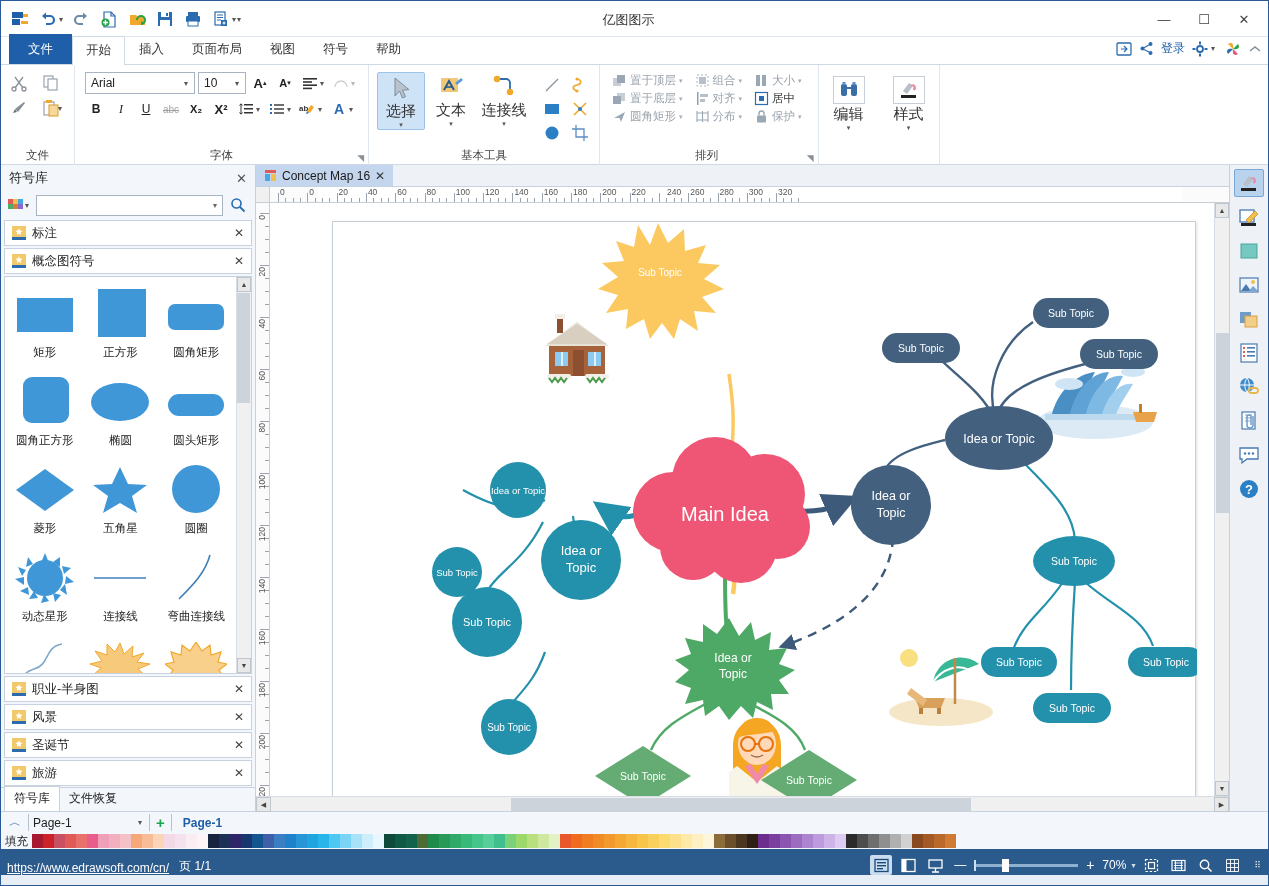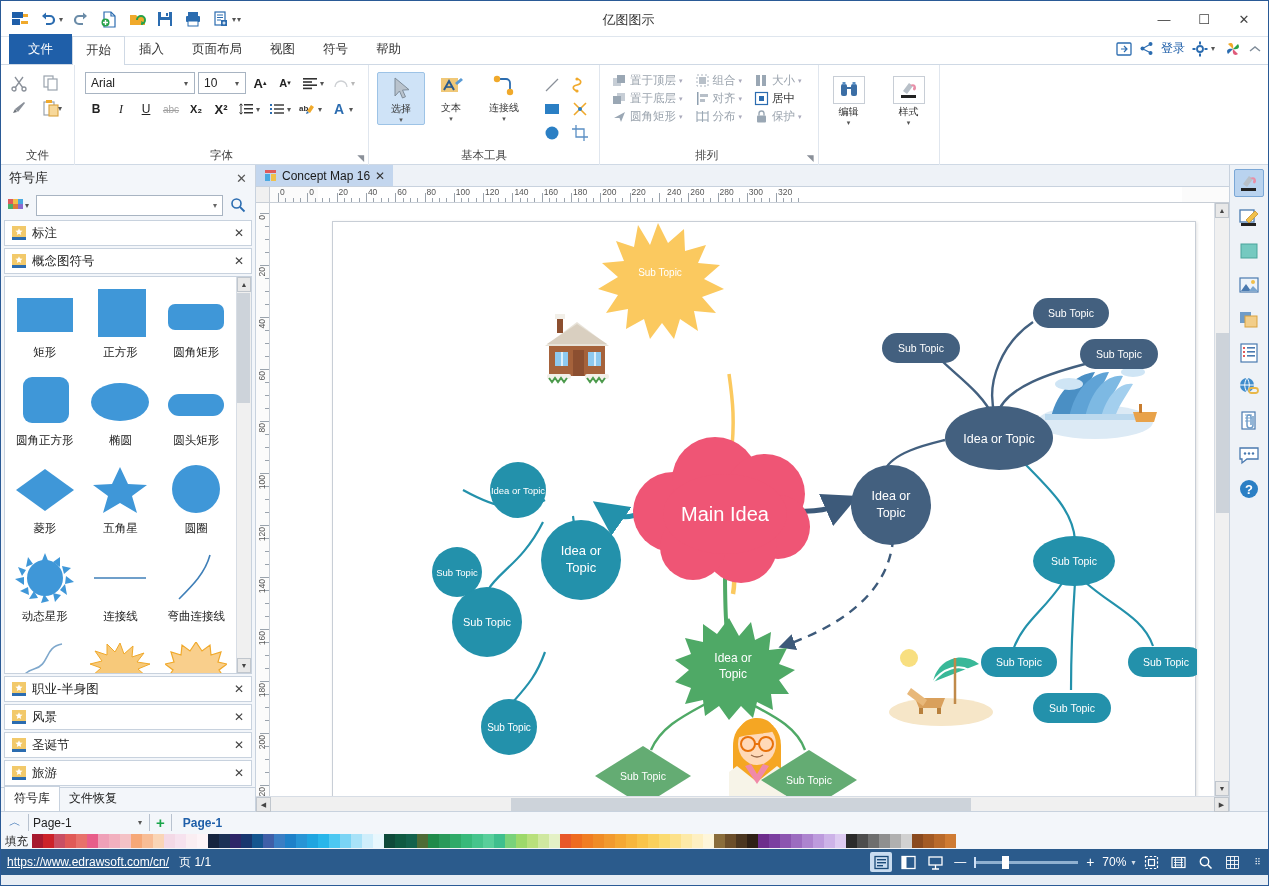--- a/index.html
+++ b/index.html
@@ -46,21 +46,21 @@
   .rgroup-label { font-size:11.5px; color:#444; height:19px; line-height:19px;
                   width:100%; text-align:center; }
   .dlg-launch { position:absolute; right:4px; bottom:2px; font-size:9px; color:#8a9099; }
 
   .col { display:flex; flex-direction:column; gap:3px; }
   .btn-sm { display:flex; align-items:center; gap:2px; padding:2px 3px; border-radius:2px;
             cursor:pointer; height:22px; }
   .btn-big { display:flex; flex-direction:column; align-items:center; width:48px;
              padding:2px 0 0; border-radius:2px; cursor:pointer; }
   .btn-big.sel { background:#cfe3f7; border:1px solid #9dc3e6; }
-  .btn-big .lbl { font-size:10px; color:#333; margin-top:1px; }
+  .btn-big .lbl { font-size:15px; color:#333; margin-top:1px; }
   .btn-big .car { font-size:7px; color:#555; line-height:8px; }
 
   .fontrow { display:flex; align-items:center; gap:3px; }
   .combo { border:1px solid #a8b4c2; height:22px; background:#fff; display:flex;
            align-items:center; font-size:12px; padding:0 2px 0 5px; color:#222; }
   .combo .cv { flex:1; }
   .combo .cc { font-size:8px; color:#555; padding:0 4px; }
   .fontname { width:110px; }
   .fontsize { width:48px; }
   .fbtn { width:22px; height:22px; display:flex; align-items:center; justify-content:center;
@@ -168,21 +168,21 @@
   .pg-combo .cc { margin-left:auto; font-size:8px; color:#555; padding:0 4px; }
   .pg-plus { color:#19a54a; font-size:15px; font-weight:bold; cursor:pointer; padding:0 6px;
              border-left:1px solid #b8c2cf; border-right:1px solid #b8c2cf; }
   .pg-name { font-size:12px; color:#1f5fa9; font-weight:bold; margin-left:8px; cursor:pointer; }
 
   .fillrow { height:16px; display:flex; align-items:center; background:#f3f6fa; }
   .fill-lbl { font-size:11.5px; color:#222; padding:0 4px; }
   .swatches { display:flex; height:14px; }
   .sw { width:11px; height:14px; cursor:pointer; }
 
-  .statusbar { height:26px; background:#2b5b8c; display:flex; align-items:center;
+  .statusbar { height:26px; background:#2b5b8c; display:flex; align-items:flex-end;
                padding:0 6px; color:#fff; font-size:12px; }
   .sb-link { color:#fff; text-decoration:underline; cursor:pointer; }
   .sb-page { margin-left:10px; }
   .sb-right { margin-left:auto; display:flex; align-items:center; gap:5px; }
   .sb-ico { width:22px; height:20px; display:flex; align-items:center; justify-content:center;
             cursor:pointer; border-radius:2px; }
   .sb-ico.sel { background:#c9dcf0; }
   .zslider { display:flex; align-items:center; gap:5px; }
   .ztrack { width:104px; height:3px; background:#8fb0d0; position:relative; }
   .zthumb { position:absolute; left:28px; top:-5px; width:7px; height:13px; background:#fff; }

